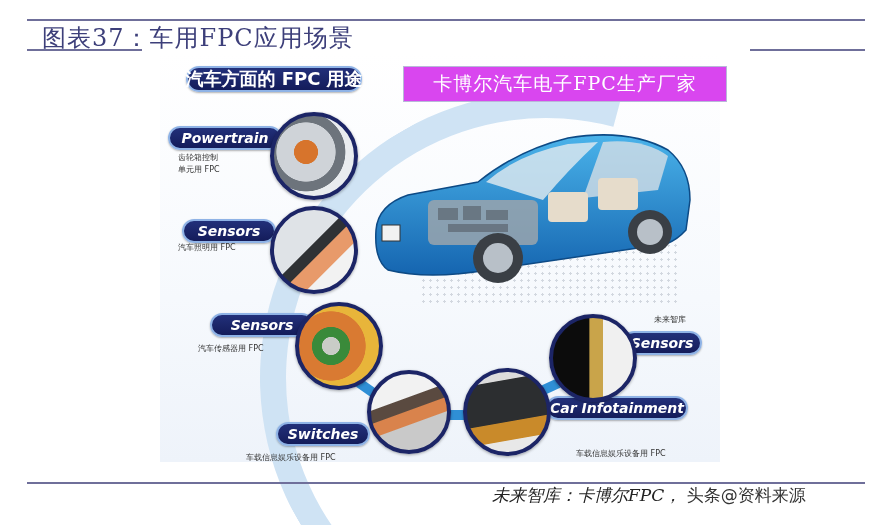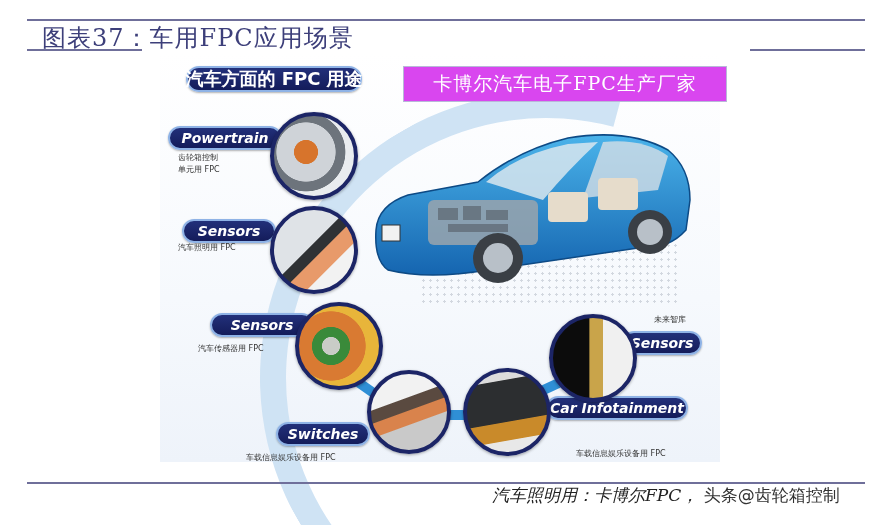--- a/index.html
+++ b/index.html
@@ -91,15 +91,15 @@
 <div class="pill cat" style="left:546px;top:396px;width:138px;height:20px;">Car Infotainment</div>
 <div class="sub" style="left:576px;top:448px;">车载信息娱乐设备用 FPC</div>
 <div class="circle" style="left:463px;top:368px;width:80px;height:80px;background:linear-gradient(170deg,#dcdcdc 0 15%,#2c2e30 16% 60%,#c98a2a 61% 80%,#e8e8e8 81%);"></div>
 
 <div class="pill cat" style="left:622px;top:331px;width:76px;height:20px;">Sensors</div>
 <div class="sub" style="left:654px;top:314px;">未来智库</div>
 <div class="circle" style="left:549px;top:314px;width:80px;height:80px;background:linear-gradient(90deg,#0c0c0c 0 45%,#c9a44a 46% 62%,#f0f0f0 63%);"></div>
 
 <div class="rule" style="left:27px;top:482px;width:838px;"></div>
 <div class="source">
-  <span>汽车照明用：卡博尔FPC，</span>
-  <span class="wm">头条@齿轮箱控制</span>
+  <span>未来智库：卡博尔FPC，</span>
+  <span class="wm">头条@资料来源</span>
 </div>
 
 </body></html>

